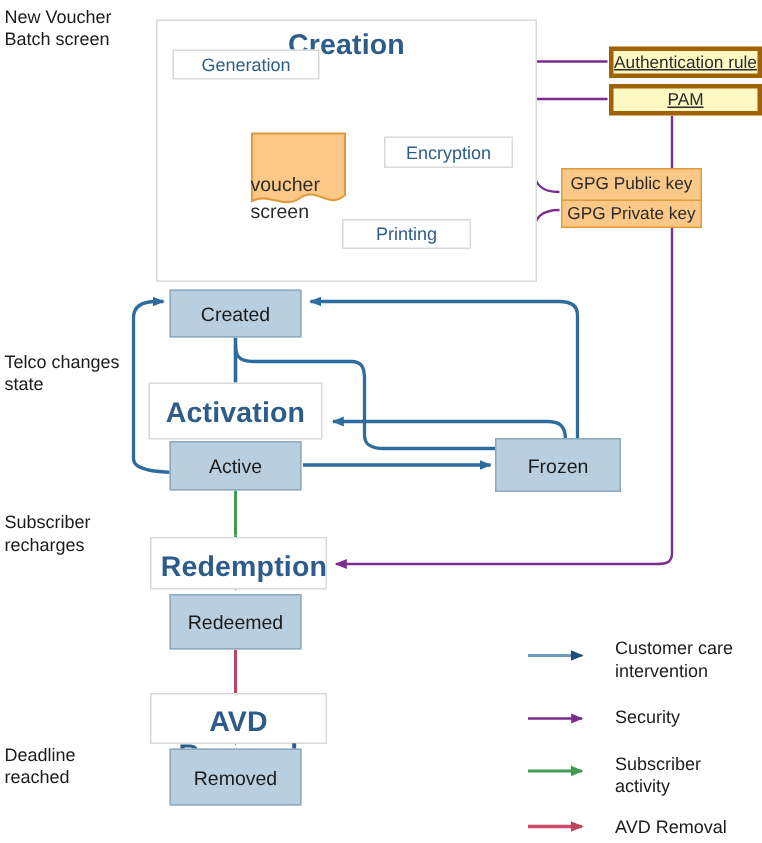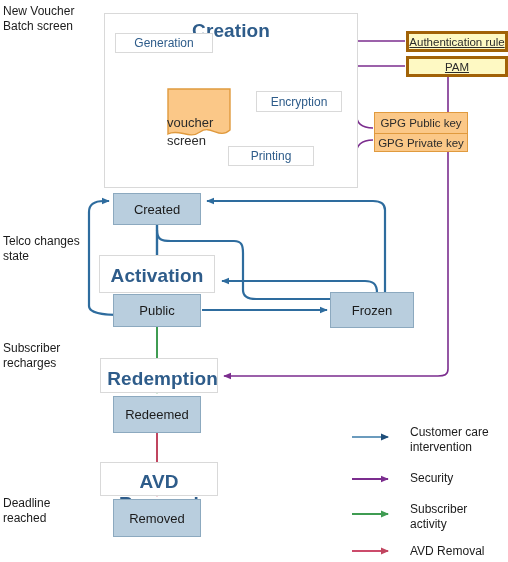--- a/index.html
+++ b/index.html
@@ -244,21 +244,21 @@
   </div>
 
   <div class="node state" style="left:113px; top:193px; width:88px; height:32px;">
     <span>Created</span>
   </div>
 
   <div class="node panel" style="left:99px; top:255px; width:116px; height:38px;"></div>
   <div class="panel-title" style="left:99px; top:265px; width:116px; text-align:center;">Activation</div>
 
   <div class="node state" style="left:113px; top:294px; width:88px; height:33px;">
-    <span>Public</span>
+    <span>Active</span>
   </div>
 
   <div class="node state" style="left:330px; top:292px; width:84px; height:36px;">
     <span>Frozen</span>
   </div>
 
   <div class="node panel" style="left:100px; top:358px; width:118px; height:35px;"></div>
   <div class="panel-title" style="left:100px; top:368px; width:118px; text-align:right;">Redemption</div>
 
   <div class="node state" style="left:113px; top:396px; width:88px; height:37px;">

